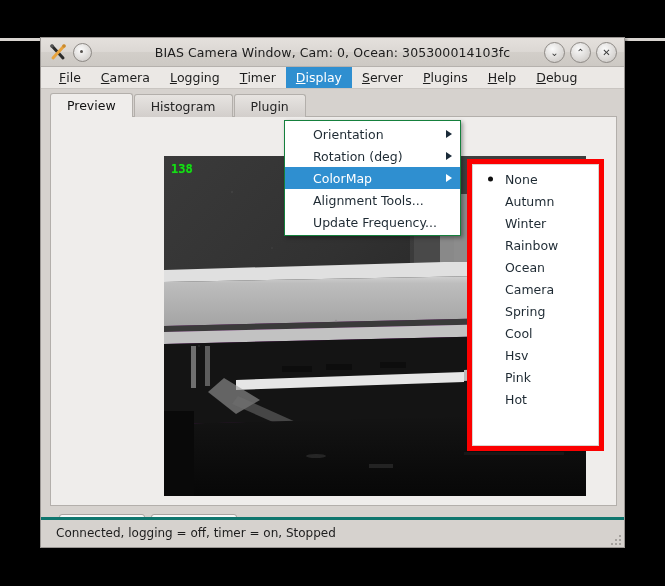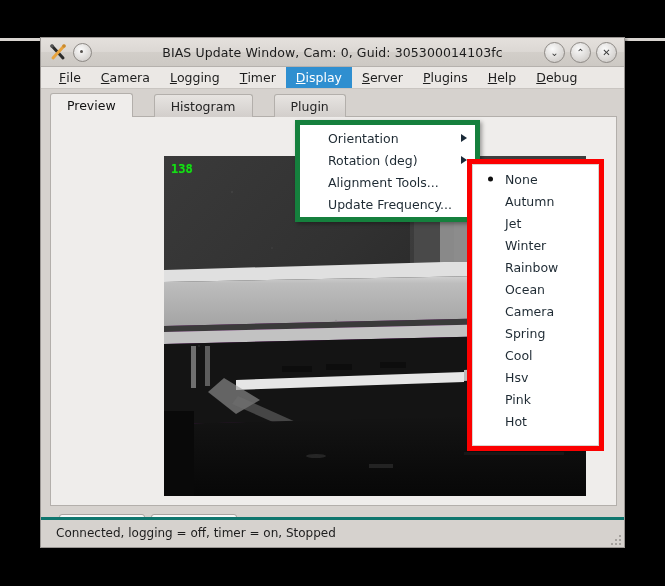--- a/index.html
+++ b/index.html
@@ -100,21 +100,20 @@
 
   
   #tabstrip {
     position: absolute;
     left: 9px; top: 56px;
     width: 567px; height: 23px;
     display: flex;
     align-items: flex-end;
     font-size: 12.5px;
     z-index: 3;
-    gap: 20px;
   }
   .tab {
     height: 22px;
     padding: 0 16px;
     display: flex; align-items: center;
     border: 1px solid #b3afab;
     border-bottom: none;
     border-radius: 3px 3px 0 0;
     background: linear-gradient(to bottom,#e7e4e1,#d2cecb);
     color: #242424;
@@ -203,24 +202,24 @@
     position: absolute; right: 3px; bottom: 2px;
     width: 13px; height: 13px;
   }
   #resize-grip i {
     position: absolute; width: 2px; height: 2px; background: #a5a19d;
   }
 
   
   #display-menu {
     position: absolute;
-    left: 254px; top: 82px;
+    left: 243px; top: 82px;
     width: 175px;
     background: #ffffff;
-    border: 5px solid #15803d;
+    border: 1px solid #15803d;
     box-shadow: 2px 2px 4px rgba(0,0,0,0.35);
     z-index: 40;
     padding: 2px 0;
     font-size: 12.5px;
   }
   .dm-item {
     height: 22px;
     display: flex; align-items: center;
     padding-left: 28px;
     padding-right: 8px;
@@ -295,21 +294,21 @@
       <span class="app-icon">
         <svg width="20" height="20" viewBox="0 0 20 20">
           <path d="M4 4 L15 16" stroke="#2b2b2b" stroke-width="3" stroke-linecap="round" fill="none"></path>
           <path d="M16 4 L5 16" stroke="#e8a33d" stroke-width="3" stroke-linecap="round" fill="none"></path>
           <circle cx="4" cy="4" r="1.8" fill="#555"></circle>
           <circle cx="16" cy="4" r="1.8" fill="#c98a2e"></circle>
         </svg>
       </span>
       <span class="menu-dot"></span>
     </div>
-    <div class="title-text">BIAS Update Window, Cam: 0, Guid: 305300014103fc</div>
+    <div class="title-text">BIAS Camera Window, Cam: 0, Ocean: 305300014103fc</div>
     <div class="tb-right">
       <div class="tb-btn">⌄</div>
       <div class="tb-btn">⌃</div>
       <div class="tb-btn">✕</div>
     </div>
   </div>
 
   <div id="menubar">
     <div class="menu-item">
         <span class="mn">F</span>
@@ -451,41 +450,42 @@
 
   <div id="display-menu">
     <div class="dm-item">
       <span>Orientation</span>
       <span class="dm-arrow"></span>
     </div>
     <div class="dm-item">
       <span>Rotation (deg)</span>
       <span class="dm-arrow"></span>
     </div>
+    <div class="dm-item hl">
+      <span>ColorMap</span>
+      <span class="dm-arrow"></span>
+    </div>
     <div class="dm-item">
       <span>Alignment Tools...</span>
     </div>
     <div class="dm-item">
       <span>Update Frequency...</span>
     </div>
   </div>
 
   <div id="colormap-wrap">
     <div id="colormap-menu">
       <div class="cm-item">
         <span class="cm-bullet"></span>
         <span>None</span>
       </div>
       <div class="cm-item">
         <span>Autumn</span>
       </div>
       <div class="cm-item">
-        <span>Jet</span>
-      </div>
-      <div class="cm-item">
         <span>Winter</span>
       </div>
       <div class="cm-item">
         <span>Rainbow</span>
       </div>
       <div class="cm-item">
         <span>Ocean</span>
       </div>
       <div class="cm-item">
         <span>Camera</span>

